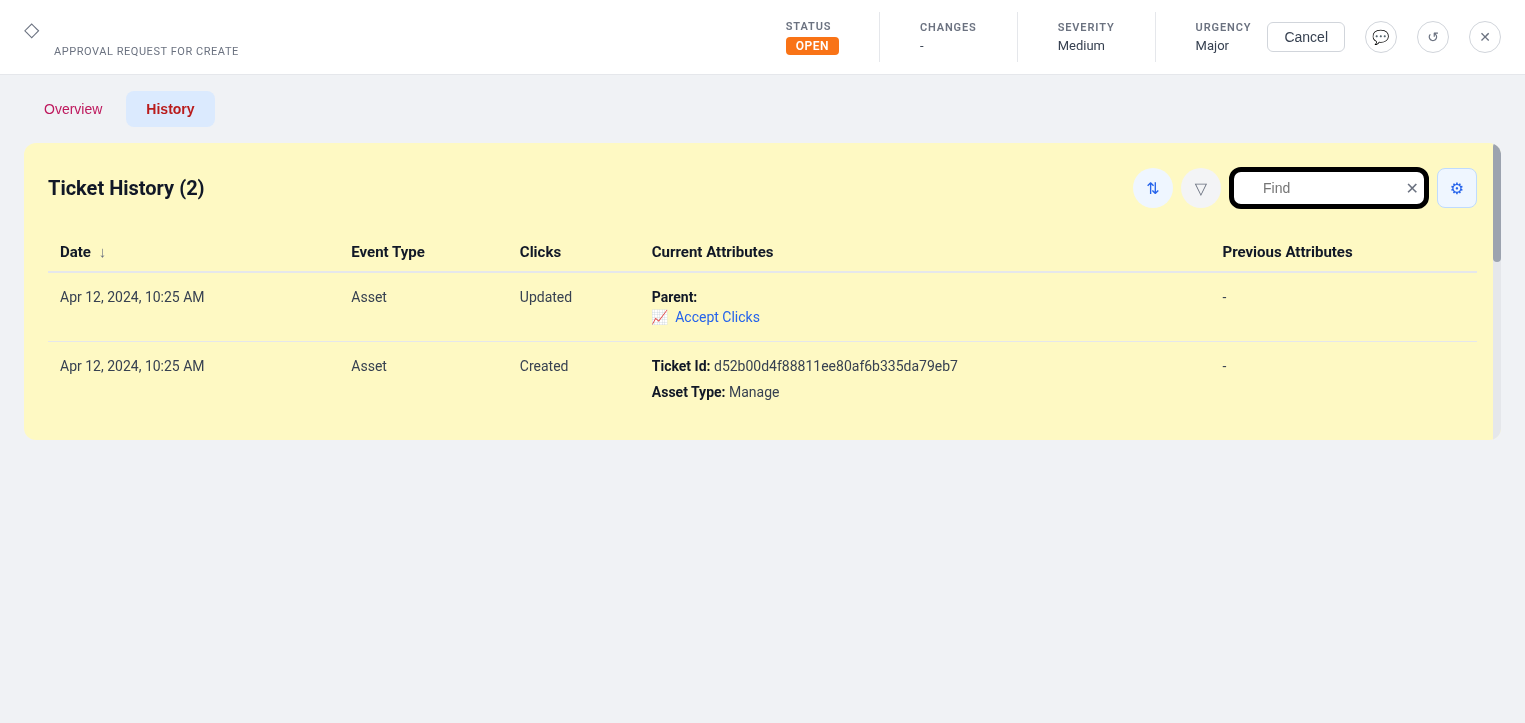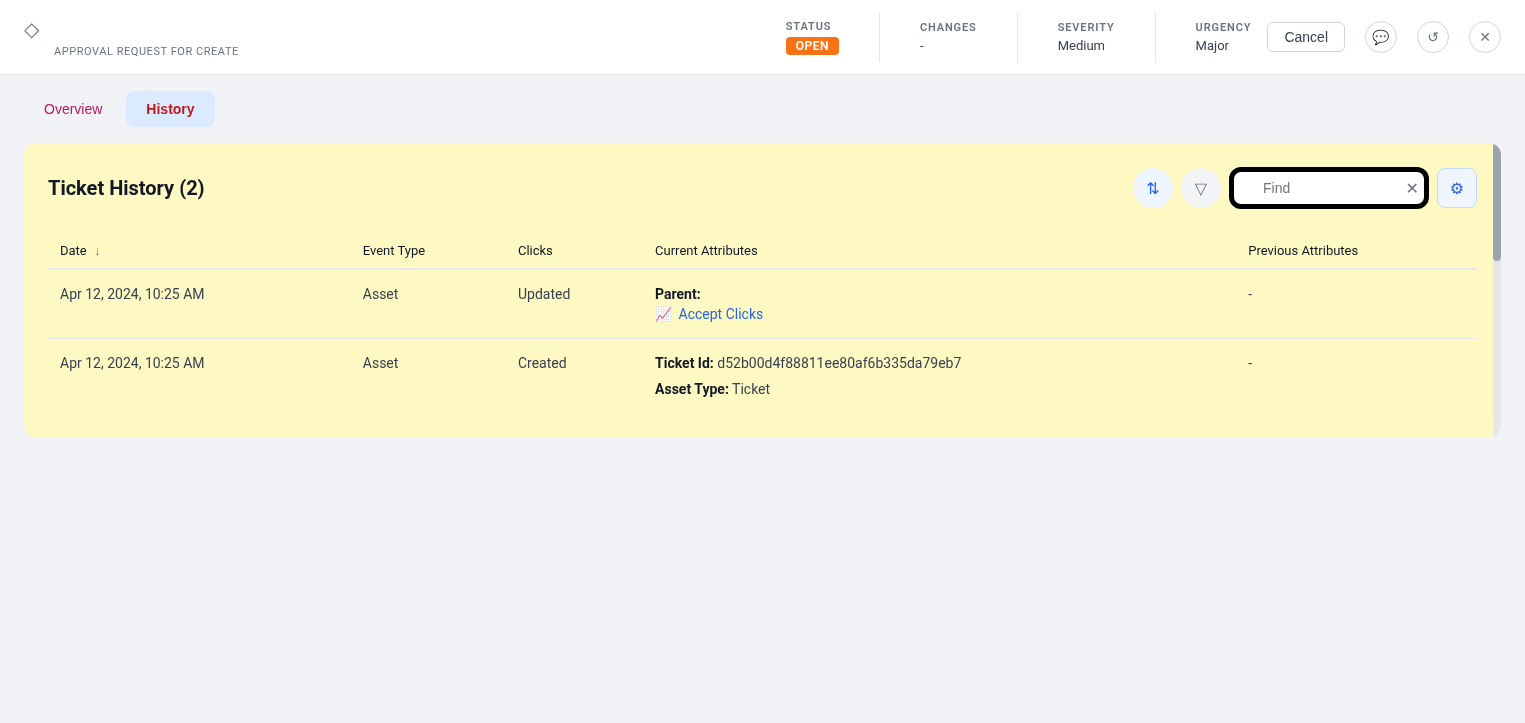--- a/index.html
+++ b/index.html
@@ -247,22 +247,22 @@
       font-size: 16px;
     }
 
     .history-table {
       width: 100%;
       border-collapse: collapse;
     }
 
     .history-table th {
       text-align: left;
-      font-size: 13px;
-      font-weight: 400;
+      font-size: 15px;
+      font-weight: 700;
       color: #111827;
       padding: 10px 12px;
       border-bottom: 2px solid #e5e7eb;
     }
 
     .history-table td {
       padding: 16px 12px;
       vertical-align: top;
       font-size: 14px;
       color: #374151;
@@ -440,21 +440,21 @@
           <td>Apr 12, 2024, 10:25 AM</td>
           <td>Asset</td>
           <td>Created</td>
           <td>
             <div>
               <span class="attr-label">Ticket Id:</span>
               <span>d52b00d4f88811ee80af6b335da79eb7</span>
             </div>
             <div style="margin-top:10px;">
               <span class="attr-label">Asset Type:</span>
-              <span>Ticket</span>
+              <span>Manage</span>
             </div>
           </td>
           <td>-</td>
         </tr>
       </tbody>
     </table>
 
     <div class="scrollbar-track">
       <div class="scrollbar-thumb"></div>
     </div>

